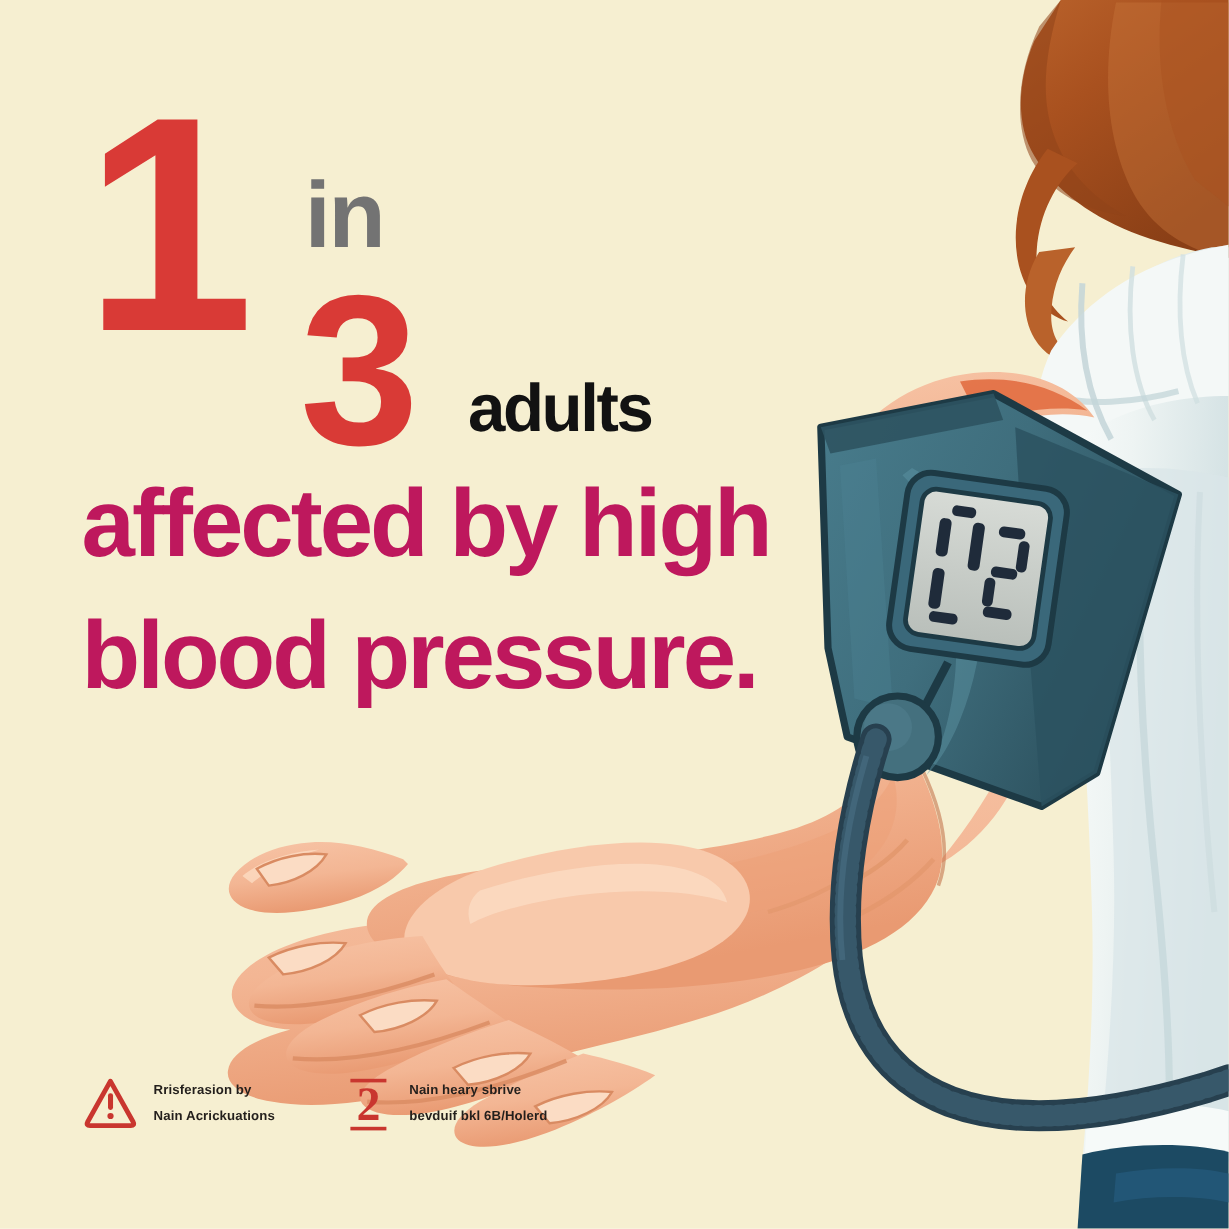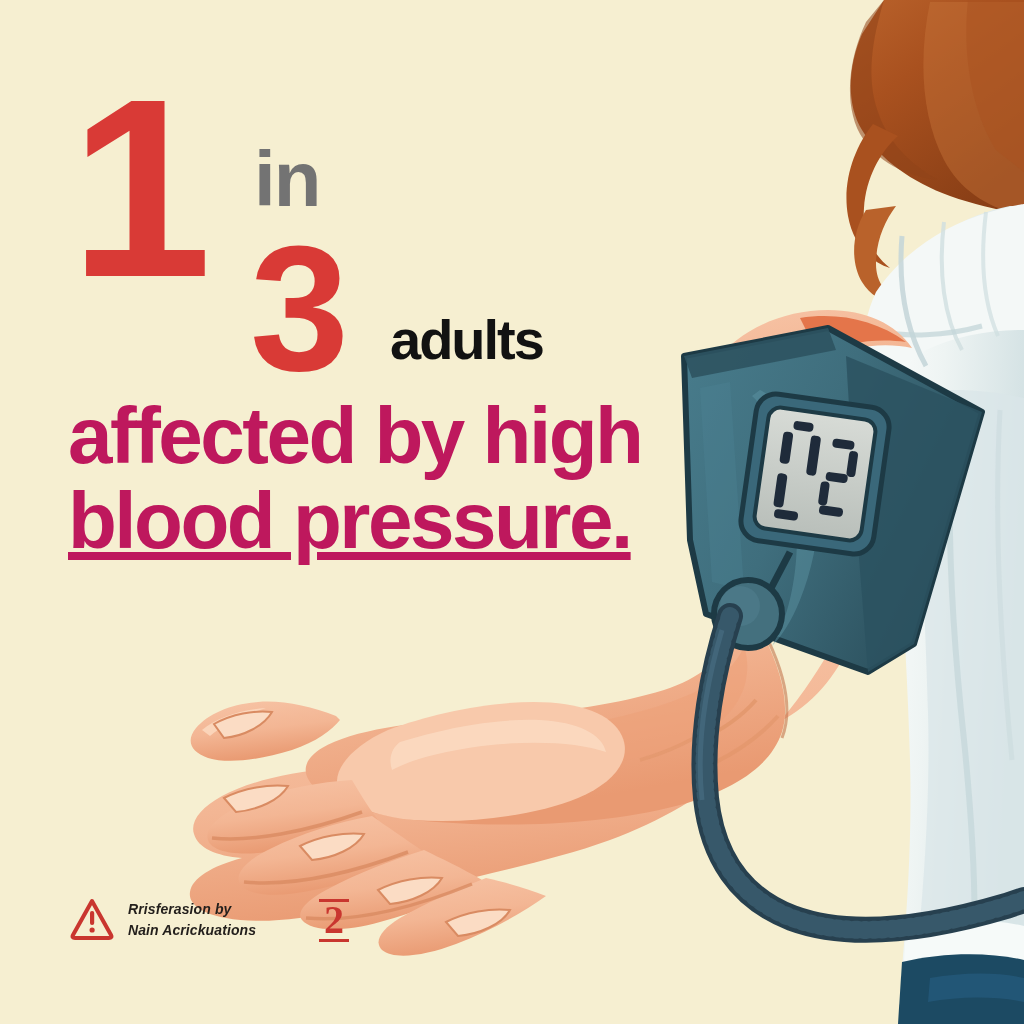--- a/index.html
+++ b/index.html
@@ -89,21 +89,21 @@
     position: absolute;
     left: 0px;
     font-size: 80px;
     line-height: 80px;
     font-weight: bold;
     color: #be185d;
     letter-spacing: -2.5px;
     white-space: nowrap;
   }
   .line2 { top: 318px; }
-  .line3 { top: 403px; text-decoration: underline; }
+  .line3 { top: 428px; }
 
   
   .footnotes {
     position: absolute;
     left: 70px;
     top: 896px;
     width: 560px;
     display: flex;
     gap: 58px;
   }
@@ -115,28 +115,27 @@
   }
 
   .note-icon {
     flex: 0 0 auto;
     width: 44px;
     height: 46px;
     position: relative;
   }
 
   .note-text {
-    font-size: 14px;
+    font-size: 11px;
     line-height: 21px;
     font-weight: bold;
     color: #231f1c;
     letter-spacing: 0.1px;
     padding-top: 3px;
     white-space: nowrap;
-    font-style: italic;
   }
 
   .badge-two {
     flex: 0 0 auto;
     width: 40px;
     height: 48px;
     position: relative;
     display: flex;
     align-items: center;
     justify-content: center;
@@ -466,17 +465,21 @@
         <div>Nain Acrickuations</div>
       </div>
     </div>
 
     <div class="note">
       <div class="badge-two">
         <span class="bar top"></span>
         <span class="num">2</span>
         <span class="bar bottom"></span>
       </div>
+      <div class="note-text">
+        <div>Nain heary sbrive</div>
+        <div>bevduif bkl  6B/Holerd</div>
+      </div>
     </div>
 
   </div>
 
 </div>
 
 </body></html>

